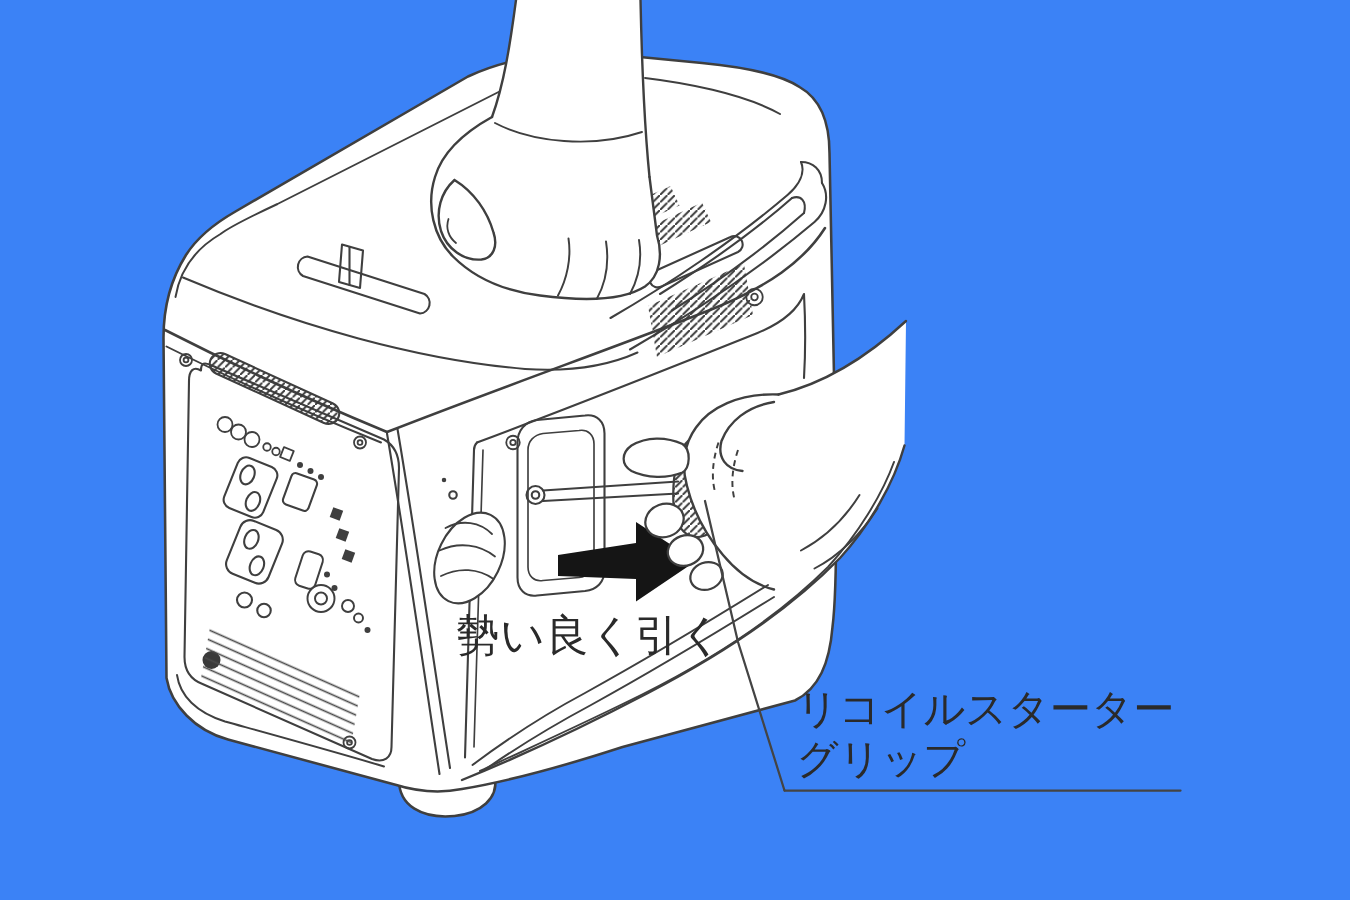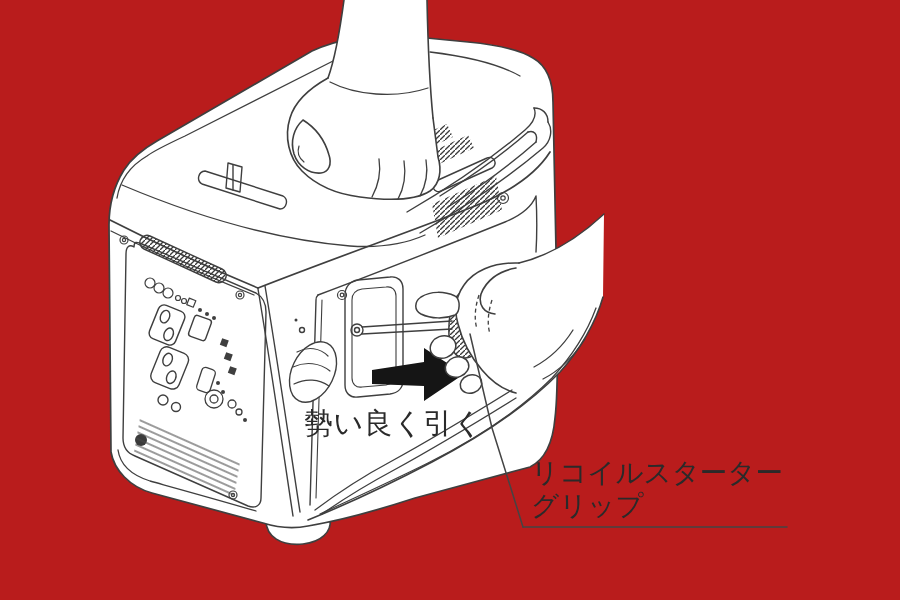--- a/index.html
+++ b/index.html
@@ -1,16 +1,16 @@
 <!DOCTYPE html>
 <html><head>
 <meta charset="utf-8">
 <style>
   html,body{margin:0;padding:0;background:#ffffff;}
-  .stage{position:relative;width:900px;height:600px;background:#b91c1c;overflow:hidden;
+  .stage{position:relative;width:900px;height:600px;background:#3b82f6;overflow:hidden;
          font-family:"DejaVu Sans","Liberation Sans",sans-serif;}
   svg{display:block;}
   text{font-family:"DejaVu Sans","Liberation Sans",sans-serif;}
   .jp-label{font-weight:500;fill:#2a2a2a;}
 </style>
 </head>
 <body>
 
 <div class="stage">
 <svg width="900" height="600" viewBox="0 0 900 600">

